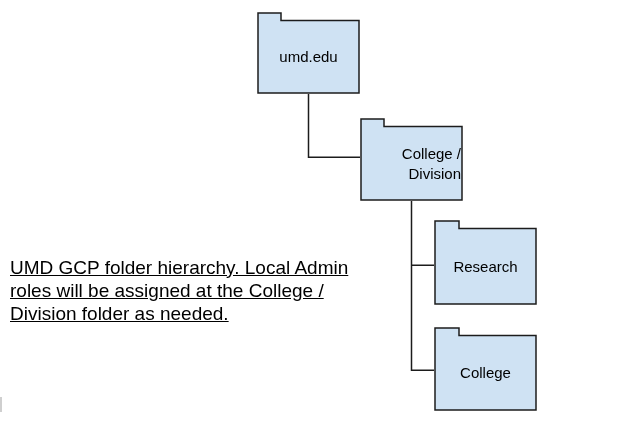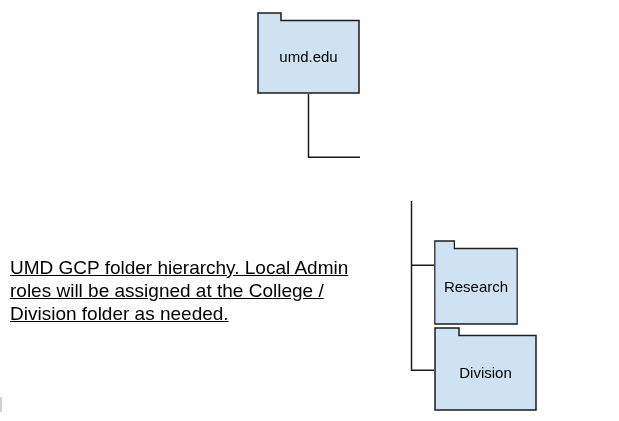--- a/index.html
+++ b/index.html
@@ -54,21 +54,21 @@
     align-items: center;
     justify-content: center;
     text-align: right;
     padding: 0 2px;
     font-size: 15px;
     line-height: 20px;
     color: var(--text, #000000);
   }
   .f-umd      { left: 257px; top: 12px;  width: 103px; height: 82px; }
   .f-college  { left: 360px; top: 118px; width: 103px; height: 83px; }
-  .f-research { left: 434px; top: 240px; width: 84px; height: 85px; }
+  .f-research { left: 434px; top: 220px; width: 103px; height: 85px; }
   .f-teaching { left: 434px; top: 327px; width: 103px; height: 84px; }
   .caption {
     position: absolute;
     left: 10px;
     top: 256px;
     width: 340px;
     font-size: 19px;
     line-height: 23px;
     color: var(--text, #000000);
     text-decoration: underline;
@@ -92,32 +92,38 @@
     <path d="M411.5 201 V370.25 H434 M411.5 265.25 H434"></path>
   </svg>
 
   <div class="folder f-umd">
     <svg class="fshape" viewBox="0 0 103 82" xmlns="http://www.w3.org/2000/svg" preserveAspectRatio="none">
       <polygon points="1,1 24,1 24,8.5 102,8.5 102,81 1,81"></polygon>
     </svg>
     <div class="flabel">umd.edu</div>
   </div>
 
+  <div class="folder f-college">
+    <svg class="fshape" viewBox="0 0 103 83" xmlns="http://www.w3.org/2000/svg" preserveAspectRatio="none">
+      <polygon points="1,1 24,1 24,8.5 102,8.5 102,82 1,82"></polygon>
+    </svg>
+    <div class="flabel">College / Division</div>
+  </div>
 
   <div class="folder f-research">
     <svg class="fshape" viewBox="0 0 103 85" xmlns="http://www.w3.org/2000/svg" preserveAspectRatio="none">
       <polygon points="1,1 25,1 25,8.5 102,8.5 102,84 1,84"></polygon>
     </svg>
     <div class="flabel">Research</div>
   </div>
 
   <div class="folder f-teaching">
     <svg class="fshape" viewBox="0 0 103 84" xmlns="http://www.w3.org/2000/svg" preserveAspectRatio="none">
       <polygon points="1,1 25,1 25,8.5 102,8.5 102,83 1,83"></polygon>
     </svg>
-    <div class="flabel">Division</div>
+    <div class="flabel">College</div>
   </div>
 
   <div class="caption">UMD GCP folder hierarchy. Local Admin roles will be assigned at the College / Division folder as needed.</div>
 
   <div class="scroll-fragment"></div>
 
 </div>
 
 </body></html>

